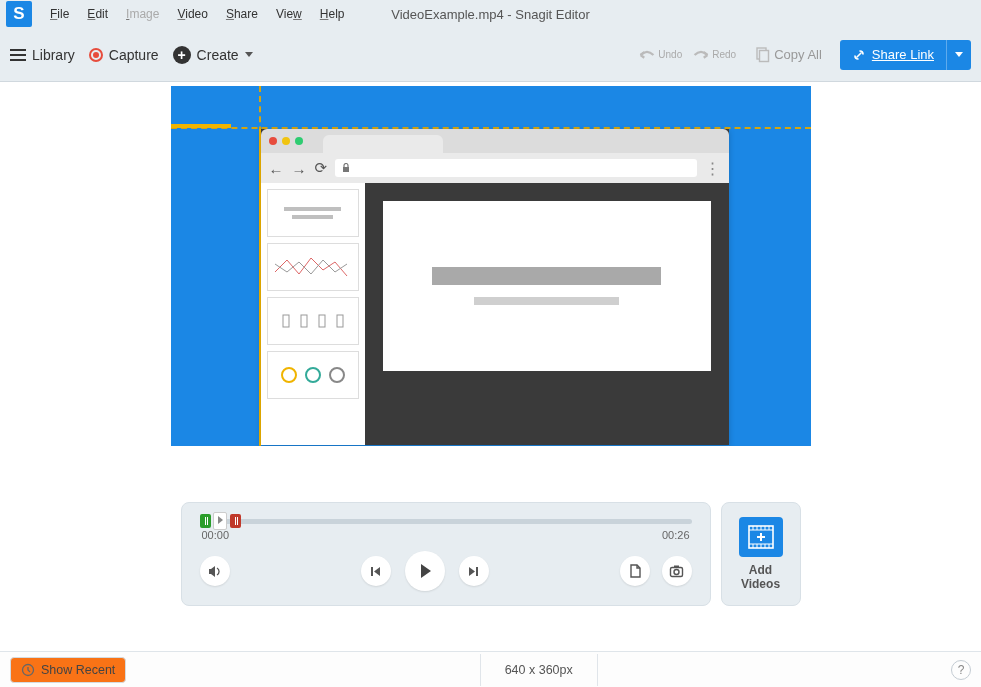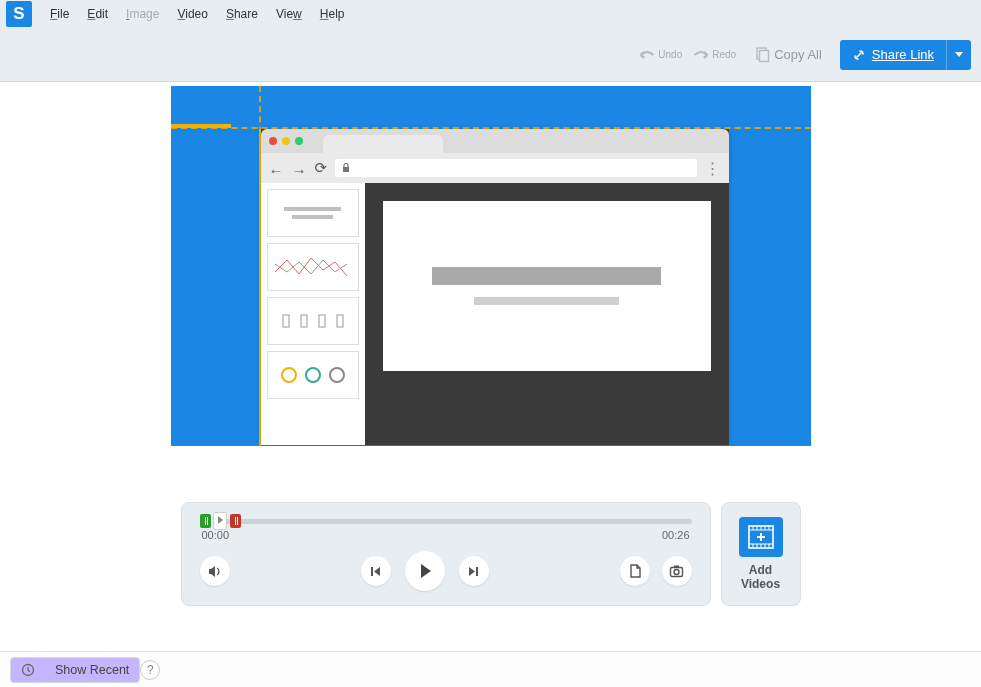--- a/index.html
+++ b/index.html
@@ -75,21 +75,21 @@
 .circ-btn { width: 30px; height: 30px; background: #fff; border-radius: 50%; display: flex; align-items: center; justify-content: center; box-shadow: 0 1px 2px rgba(0,0,0,0.1); color: #555; cursor: pointer; }
 .play-btn { width: 40px; height: 40px; }
 .controls-center { display: flex; align-items: center; gap: 14px; margin: 0 auto; }
 .controls-right { display: flex; gap: 12px; }
 .addvid { width: 80px; background: #e7edf1; border-radius: 8px; border: 1px solid #d8e0e6; display: flex; flex-direction: column; align-items: center; justify-content: center; gap: 6px; padding: 10px 4px; }
 .addvid-icon { width: 44px; height: 40px; background: #1b87e5; border-radius: 4px; display: flex; align-items: center; justify-content: center; }
 .addvid-label { font-size: 12px; color: #555; font-weight: 600; text-align: center; line-height: 1.2; }
 
 
 .statusbar { height: 36px; border-top: 1px solid #dfe5ea; display: flex; align-items: center; padding: 0 10px; background: #fdfdfd; }
-.recent-btn { display: flex; align-items: center; gap: 20px; border: 1px solid #d4dbe1; background: #c4b5fd; border-radius: 4px; padding: 5px 10px; font-size: 12.5px; color: #444; }
+.recent-btn { display: flex; align-items: center; gap: 6px; border: 1px solid #d4dbe1; background: #f97316; border-radius: 4px; padding: 5px 10px; font-size: 12.5px; color: #444; }
 .dims { margin-left: auto; margin-right: auto; font-size: 12.5px; color: #555; border-left: 1px solid #e0e5ea; border-right: 1px solid #e0e5ea; padding: 9px 24px; }
 .q-circle { width: 20px; height: 20px; border: 1px solid #c4ccd3; border-radius: 50%; display: flex; align-items: center; justify-content: center; color: #888; font-size: 12px; }
 
 .chev-down { border-left: 4px solid transparent; border-right: 4px solid transparent; border-top: 5px solid #555; display: inline-block; }
 .chev-down.light { border-top-color: #fff; }
 .chev-down.gray { border-top-color: #888; }
 
 svg { display: block; }
 .u { text-decoration: underline; text-decoration-color: #777; }
 </style>
@@ -100,23 +100,43 @@
   <div class="logo">S</div>
   <div class="menus">
     <div class="menu-item"><span class="u">F</span><span>ile</span></div>
     <div class="menu-item"><span class="u">E</span>dit</div>
     <div class="menu-item disabled"><span class="u">I</span>mage</div>
     <div class="menu-item"><span class="u">V</span>ideo</div>
     <div class="menu-item"><span class="u">S</span>hare</div>
     <div class="menu-item">Vie<span class="u">w</span></div>
     <div class="menu-item"><span class="u">H</span>elp</div>
   </div>
+  <div class="title">VideoExample.mp4 - Snagit Editor</div>
 </div>
 
 <div class="toolbar">
+  <div class="tool-group">
+    <div class="tool-btn">
+      <div class="hamburger">
+          <span></span>
+          <span></span>
+          <span></span>
+        </div>
+      <span>Library</span>
+    </div>
+    <div class="tool-btn">
+      <div class="rec-dot"></div>
+      <span>Capture</span>
+    </div>
+    <div class="tool-btn">
+      <div class="plus-circle">+</div>
+      <span>Create</span>
+      <span class="chev-down"></span>
+    </div>
+  </div>
   <div class="toolbar-right">
     <div class="undo-redo">
       <svg viewBox="0 0 24 18">
           <path d="M5 9 Q12 2 19 9" stroke="#bbb" fill="none" stroke-width="2.5"></path>
           <path d="M5 9 L9 6 M5 9 L9 12" stroke="#bbb" fill="none" stroke-width="2.5"></path>
         </svg>
       <span>Undo</span>
     </div>
     <div class="undo-redo">
       <svg viewBox="0 0 24 18">
@@ -299,14 +319,15 @@
 </div>
 
 <div class="statusbar">
   <div class="recent-btn">
     <svg width="14" height="14" viewBox="0 0 14 14">
         <circle cx="7" cy="7" r="5.5" stroke="#666" fill="none" stroke-width="1.3"></circle>
         <path d="M7 4 V7 L9 9" stroke="#666" fill="none" stroke-width="1.3"></path>
       </svg>
     <span>Show Recent</span>
   </div>
+  <div class="dims">640 x 360px</div>
   <div class="q-circle">?</div>
 </div>
 
 </body></html>

